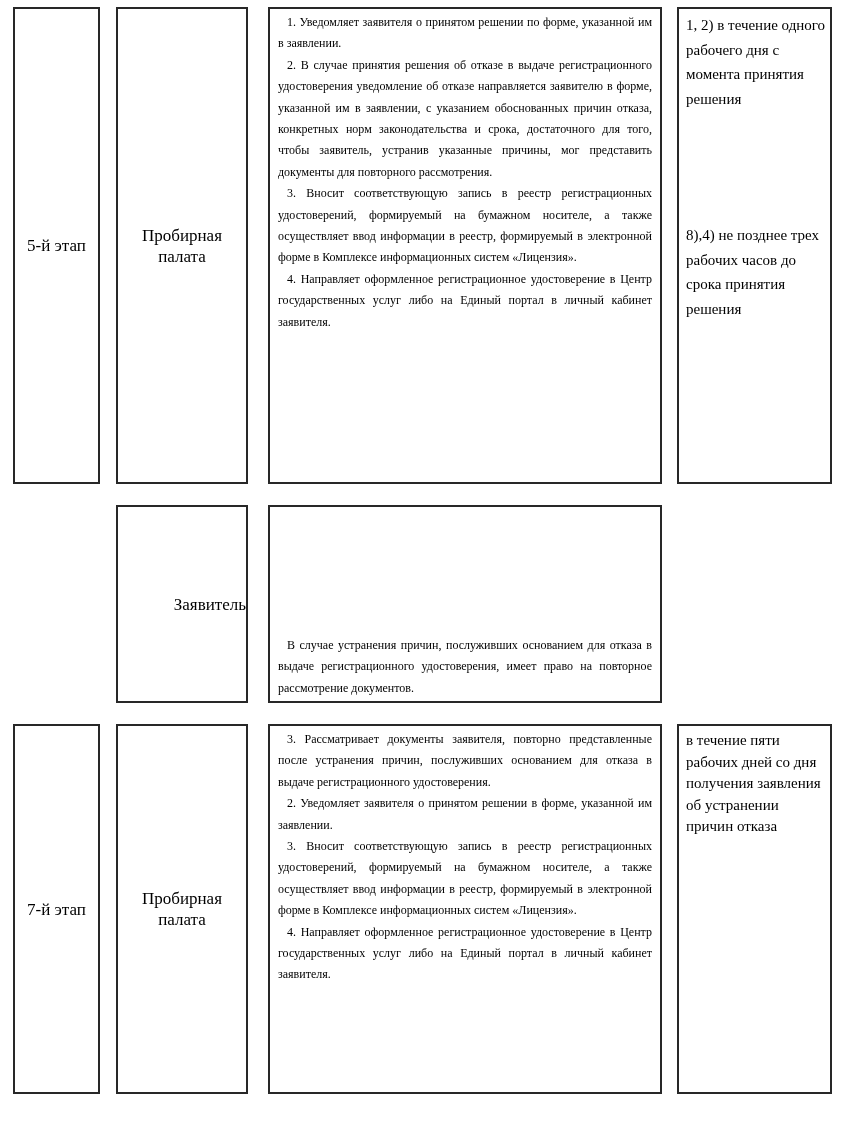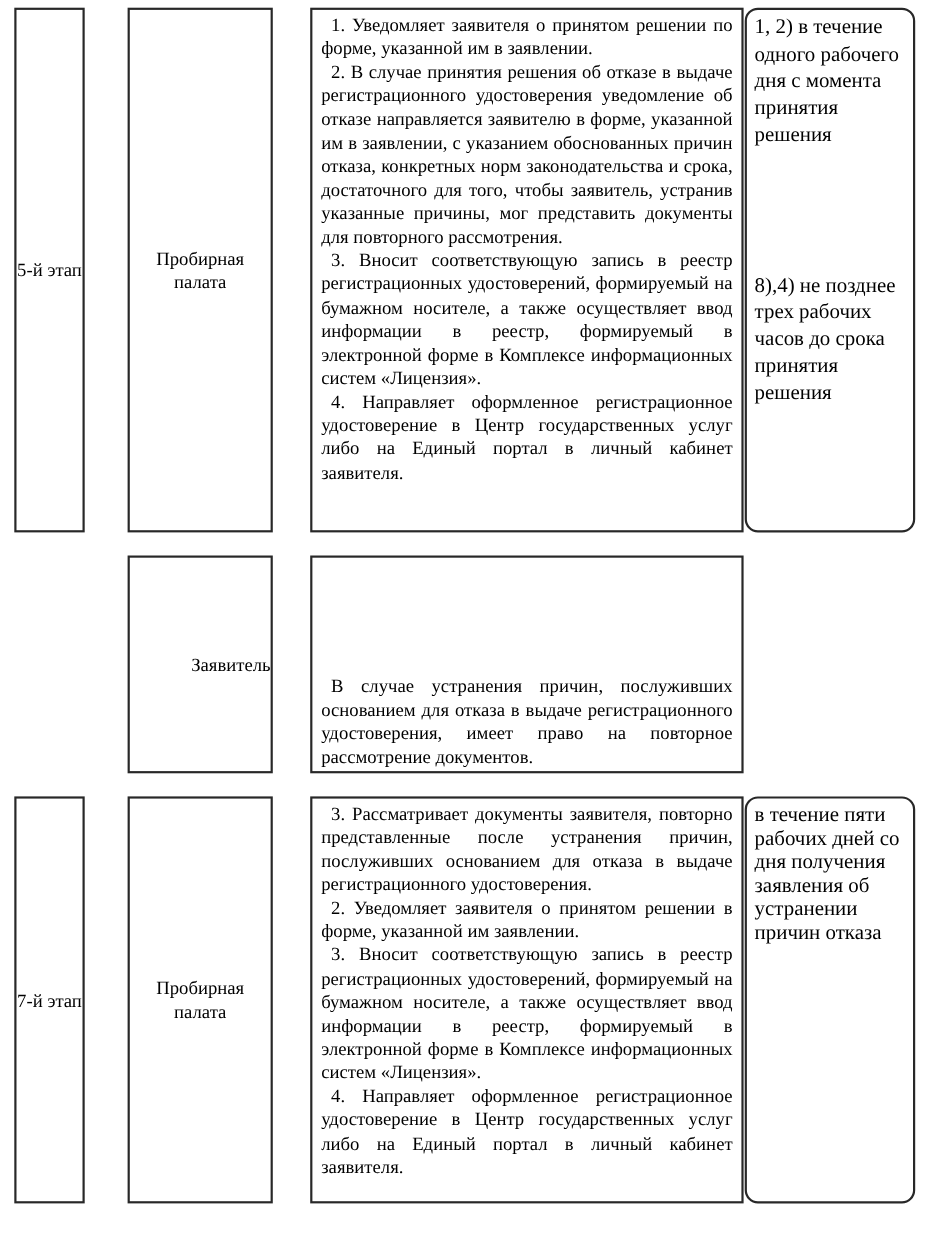--- a/index.html
+++ b/index.html
@@ -10,28 +10,28 @@
   }
   .row { position:absolute; left:0; width:100%; }
   .row1 { top:7px;   height:477px; }
   .row2 { top:505px; height:198px; }
   .row3 { top:724px; height:370px; }
 
   .cell {
     position:absolute; top:0; bottom:0; box-sizing:border-box;
     border:2px solid #282828; background:#ffffff; overflow:hidden;
   }
-  .c-stage  { left:13px;  width:64px;  display:flex; align-items:center; justify-content:center;
+  .c-stage  { left:13px;  width:87px;  display:flex; align-items:center; justify-content:center;
               text-align:center; font-size:17px; line-height:21px; }
   .c-actor  { left:116px; width:132px; display:flex; align-items:center; justify-content:flex-end;
               text-align:center; font-size:17px; line-height:21px; }
-  .c-actions{ left:282px; width:394px; padding:3px 8px 2px 8px;
-              font-size:17px; line-height:21.4px; text-align:justify; }
+  .c-actions{ left:268px; width:394px; padding:3px 8px 2px 8px;
+              font-size:12px; line-height:21.4px; text-align:justify; }
   .c-timing { left:677px; width:155px; padding:4px 4px 2px 7px;
-              font-size:19px; line-height:21.5px;border-radius:12px; }
+              font-size:15px; line-height:21.5px; }
 
   .row2 .c-actions { display:flex; flex-direction:column; justify-content:flex-end; }
   .row1 .c-timing  { line-height:24.5px; }
 
   p.act { margin:0; text-indent:9px; }
   p.tim { margin:0; text-indent:0; }
   p.tim-gap { margin-top:112px; }
 </style>
 </head>
 <body>

